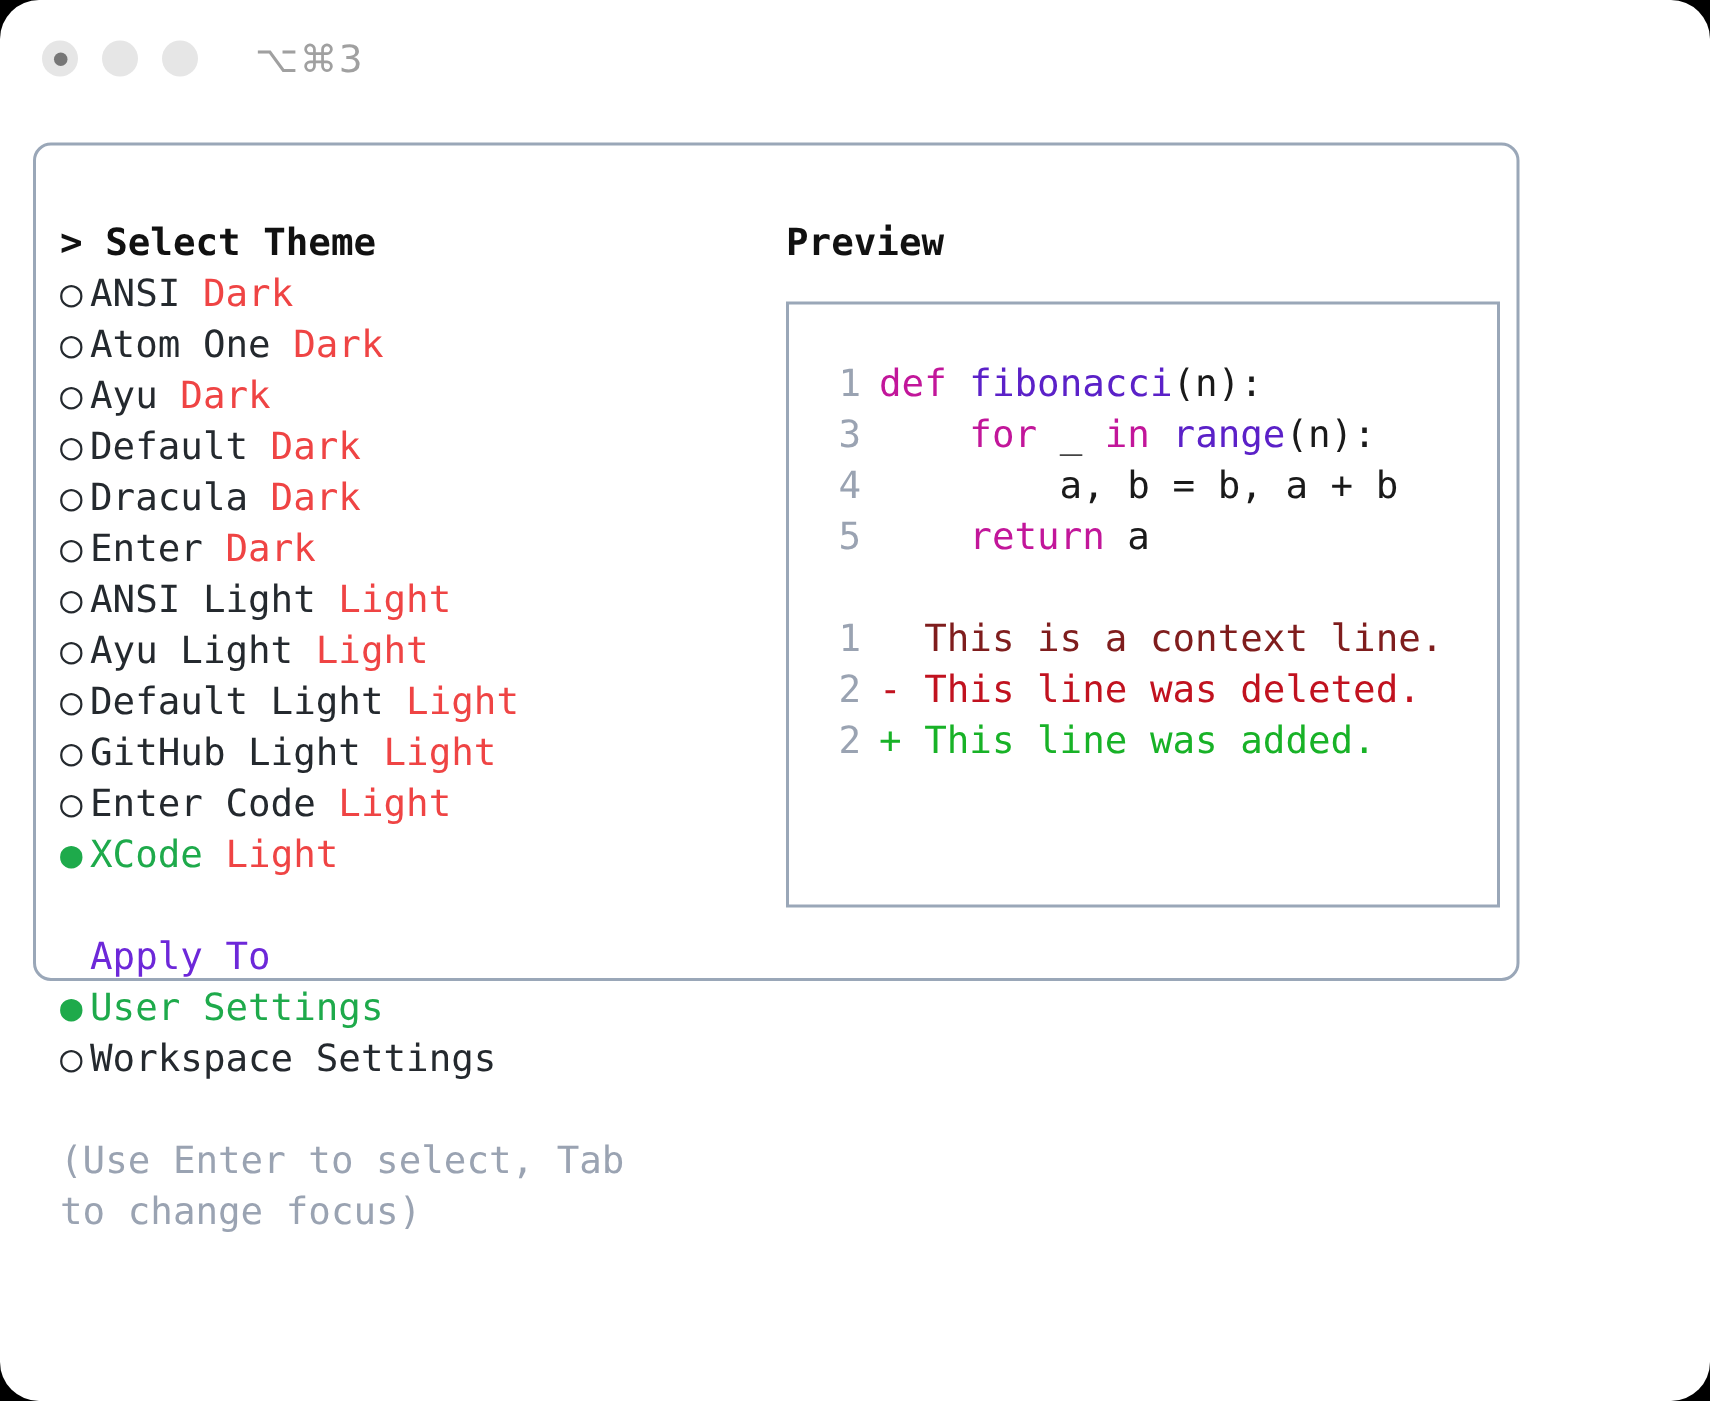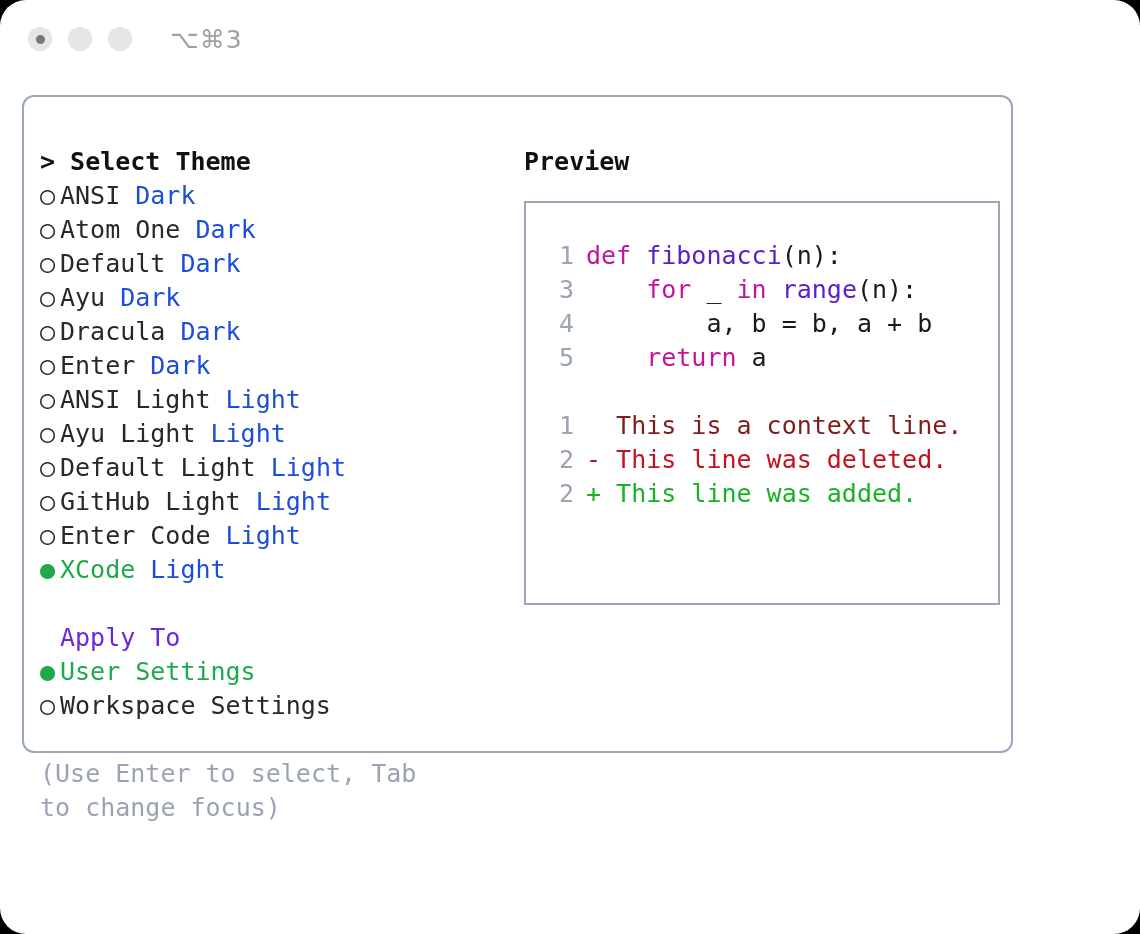--- a/index.html
+++ b/index.html
@@ -64,21 +64,21 @@
     font-family: "DejaVu Sans", "Liberation Sans", sans-serif;
     white-space: pre;
   }
 
   
   .panel {
     position: absolute;
     left: 22px;
     top: 95px;
     width: 991px;
-    height: 658px;
+    height: 559px;
     border: 2px solid #9aa7b8;
     border-radius: 12px;
     box-sizing: border-box;
     background: #ffffff;
   }
 
   
   .left-col {
     position: absolute;
     left: 16px;
@@ -102,21 +102,21 @@
     white-space: pre;
     color: #24292e;
   }
   .bullet {
     display: inline-block;
     width: 20px;
     color: #24292e;
   }
   .row.selected .bullet,
   .row.selected .label { color: #1eaa4b; }
-  .variant { color: #1d4ed8; }
+  .variant { color: #ef4444; }
 
   .spacer-sm { height: 34px; }
 
   .apply-head {
     font-size: 25px;
     color: #6d28d9;
     line-height: 34px;
     height: 34px;
     white-space: pre;
     padding-left: 20px;
@@ -193,22 +193,22 @@
 
   <div class="panel">
 
     <div class="left-col">
 
       <div class="section-head">&gt; Select Theme</div>
 
       <div id="theme-items">
           <div class="row"><span class="bullet">○</span><span class="label">ANSI</span><span class="variant"> Dark</span></div>
           <div class="row"><span class="bullet">○</span><span class="label">Atom One</span><span class="variant"> Dark</span></div>
+          <div class="row"><span class="bullet">○</span><span class="label">Ayu</span><span class="variant"> Dark</span></div>
           <div class="row"><span class="bullet">○</span><span class="label">Default</span><span class="variant"> Dark</span></div>
-          <div class="row"><span class="bullet">○</span><span class="label">Ayu</span><span class="variant"> Dark</span></div>
           <div class="row"><span class="bullet">○</span><span class="label">Dracula</span><span class="variant"> Dark</span></div>
           <div class="row"><span class="bullet">○</span><span class="label">Enter</span><span class="variant"> Dark</span></div>
           <div class="row"><span class="bullet">○</span><span class="label">ANSI Light</span><span class="variant"> Light</span></div>
           <div class="row"><span class="bullet">○</span><span class="label">Ayu Light</span><span class="variant"> Light</span></div>
           <div class="row"><span class="bullet">○</span><span class="label">Default Light</span><span class="variant"> Light</span></div>
           <div class="row"><span class="bullet">○</span><span class="label">GitHub Light</span><span class="variant"> Light</span></div>
           <div class="row"><span class="bullet">○</span><span class="label">Enter Code</span><span class="variant"> Light</span></div>
           <div class="row selected"><span class="bullet">●</span><span class="label">XCode</span><span class="variant"> Light</span></div>
         </div>
 

